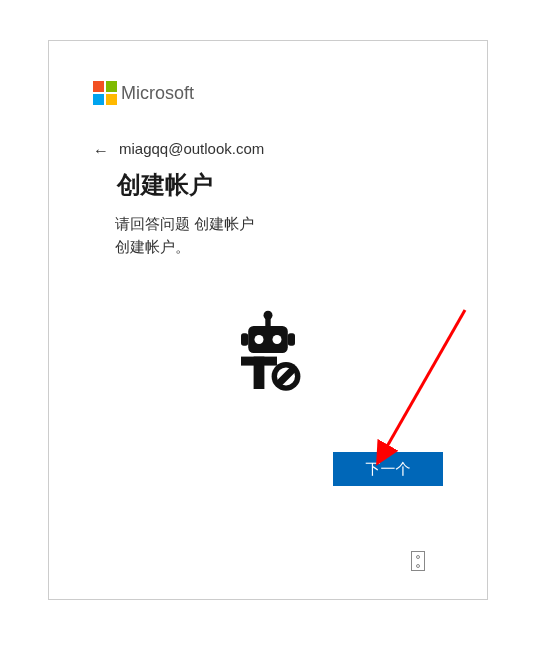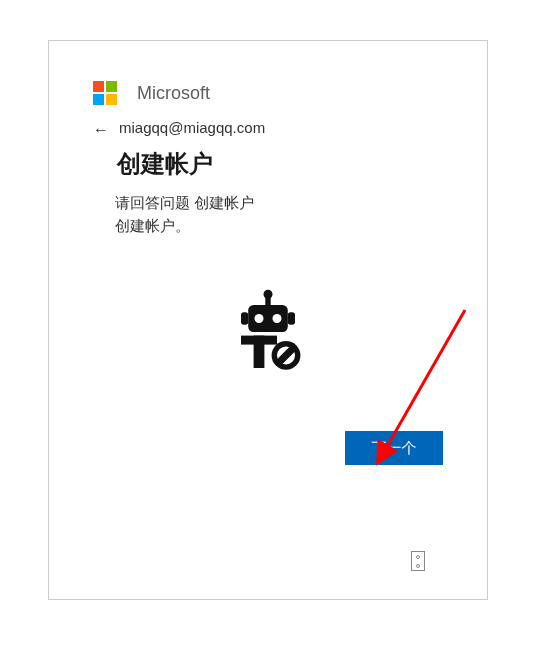--- a/index.html
+++ b/index.html
@@ -20,22 +20,22 @@
       top: 40px;
       width: 440px;
       height: 560px;
       border: 1px solid #ccc;
       background: #fff;
       padding: 40px 44px 30px 44px;
     }
     .logo-row {
       display: flex;
       align-items: center;
-      gap: 20px;
-      margin-bottom: 14px;
+      gap: 4px;
+      margin-bottom: 35px;
     }
     .ms-logo {
       width: 24px;
       height: 24px;
       display: grid;
       grid-template-columns: 1fr 1fr;
       grid-template-rows: 1fr 1fr;
       gap: 2px;
     }
     .ms-logo .q1 { background: #f25022; }
@@ -88,21 +88,21 @@
       height: 90px;
     }
     .action-row {
       display: flex;
       justify-content: flex-end;
     }
     .next-btn {
       background: #0067b8;
       color: #fff;
       border: none;
-      width: 98px;
+      width: 110px;
       height: 34px;
       font-size: 15px;
       cursor: pointer;
     }
     .misc-icon {
       position: absolute;
       right: 62px;
       bottom: 28px;
       width: 14px;
       height: 20px;
@@ -137,21 +137,21 @@
       <div class="q1"></div>
         <div class="q2"></div>
         <div class="q3"></div>
         <div class="q4"></div>
     </div>
     <span class="logo-text">Microsoft</span>
   </div>
 
   <div class="back-row">
     <span class="back-arrow">←</span>
-    <span class="email-text">miagqq@miagqq.com</span>
+    <span class="email-text">miagqq@outlook.com</span>
   </div>
 
   <h1 class="heading">创建帐户</h1>
 
   <div class="instruction">
     <span>请回答问题 创建帐户</span><br>
     <span>创建帐户。</span>
   </div>
 
   <div class="robot-wrap">

